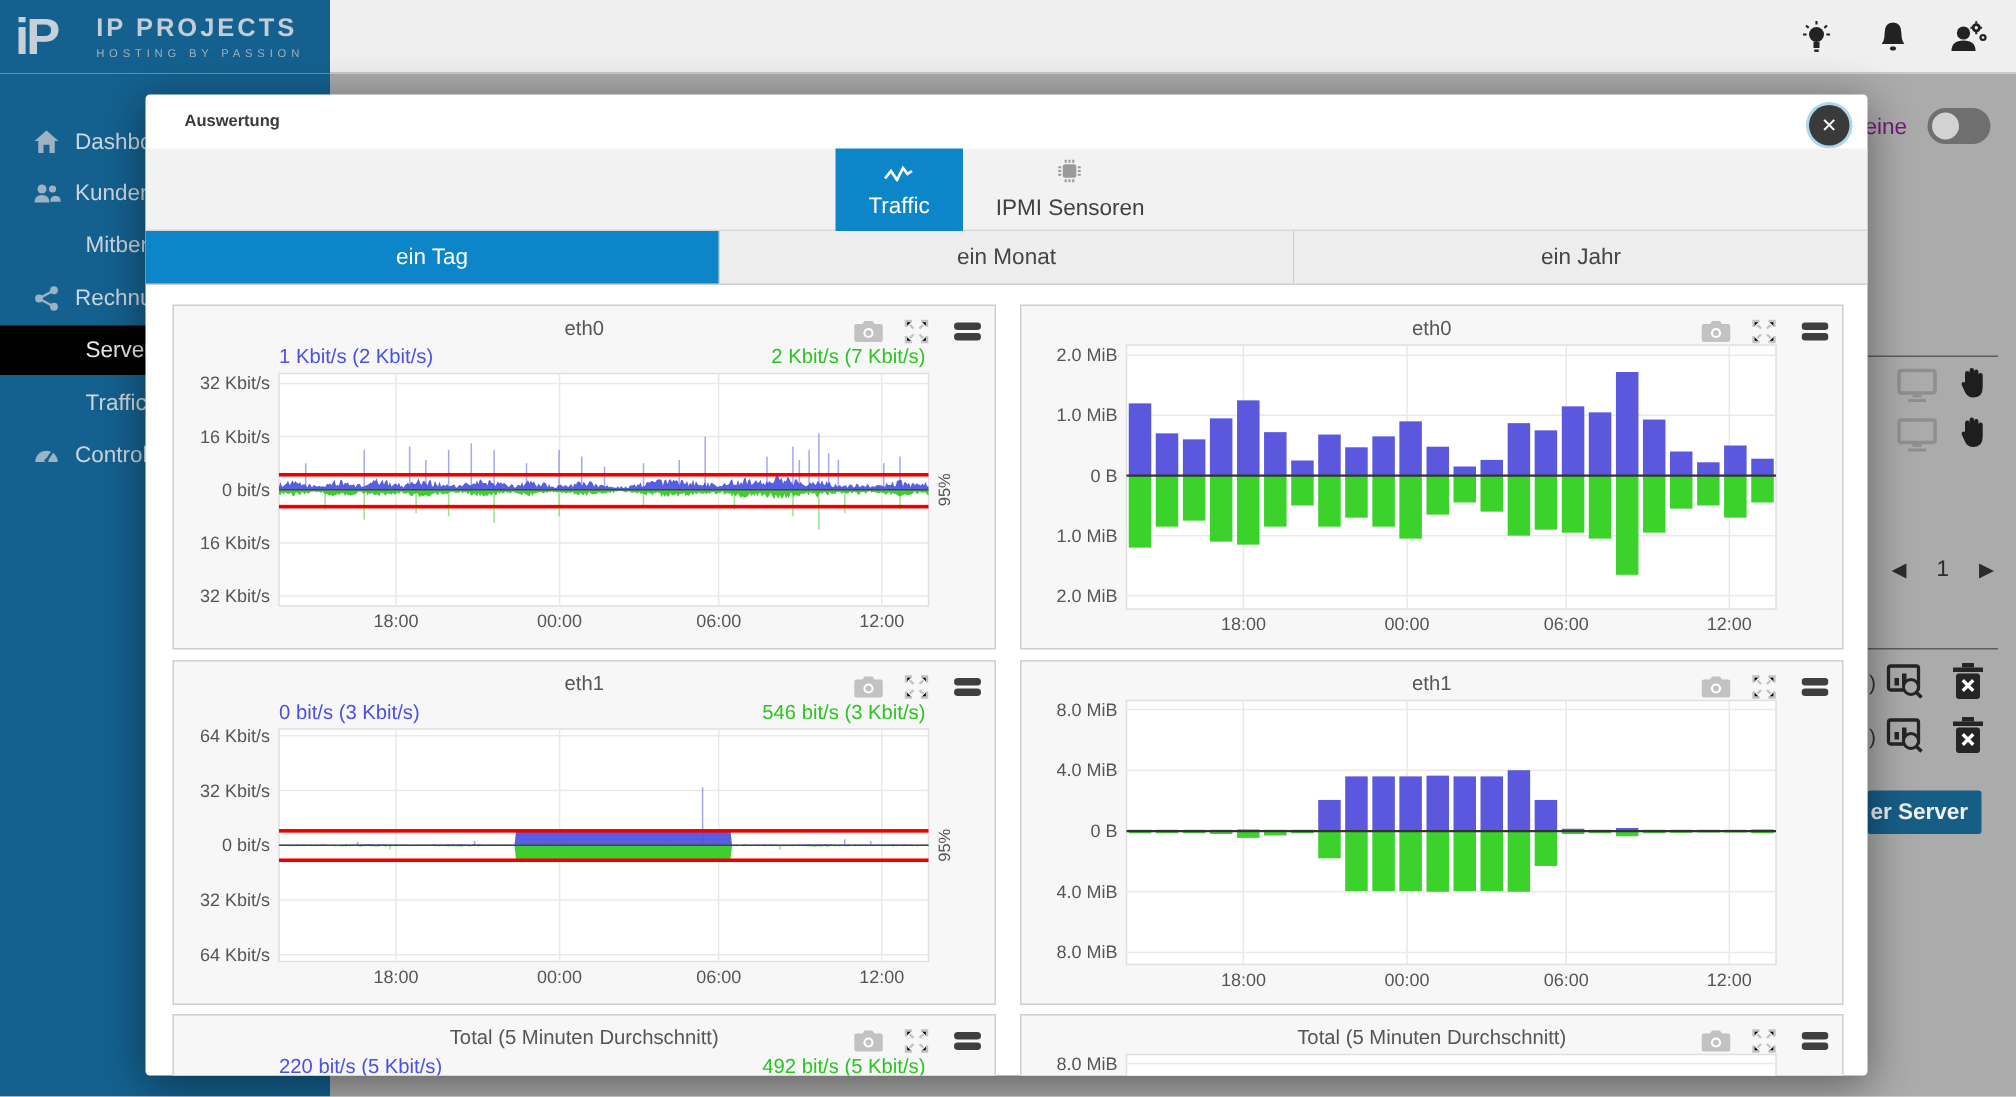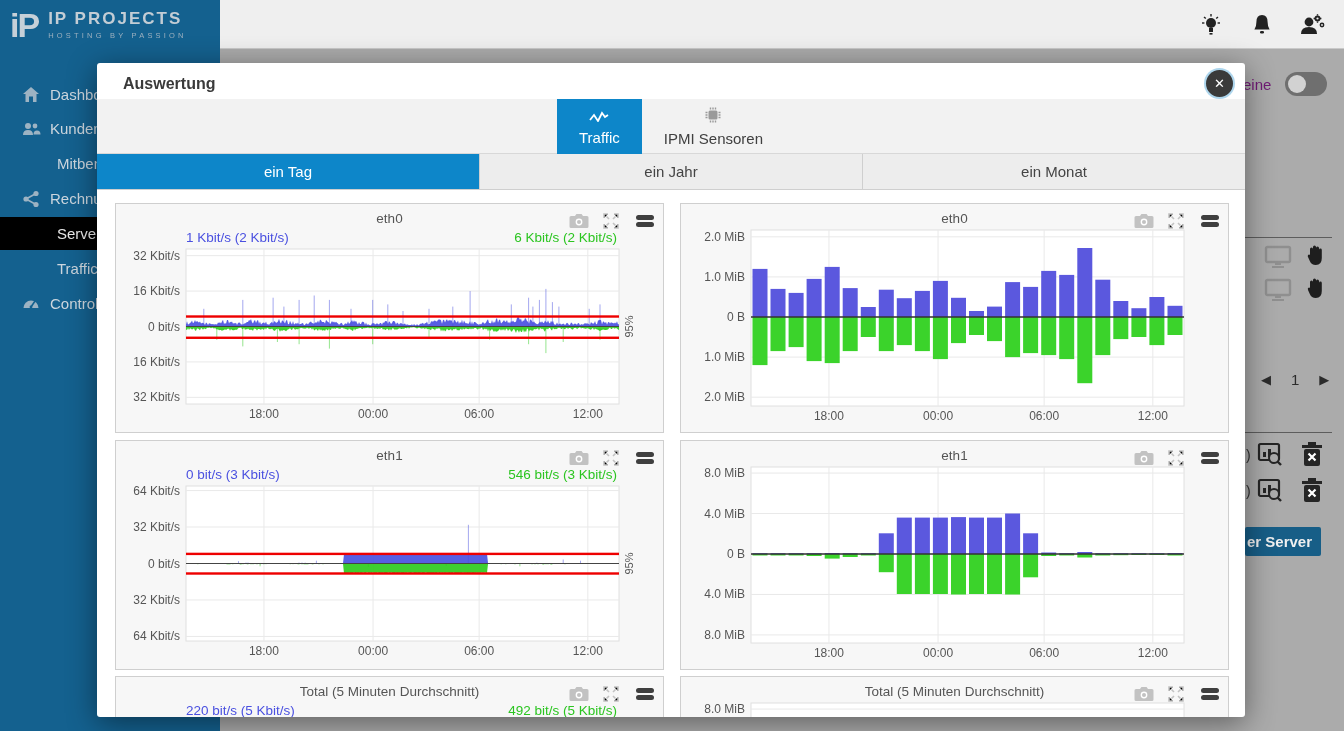--- a/index.html
+++ b/index.html
@@ -4,21 +4,21 @@
 <style>
   * { margin:0; padding:0; box-sizing:border-box; }
   html,body { width:1344px; height:731px; overflow:hidden; }
   body { font-family:"Liberation Sans","DejaVu Sans",sans-serif; background:#ababab; }
   .screen { position:relative; width:1344px; height:731px; }
 
   
   .top-header { position:absolute; left:0; top:0; width:1344px; height:49px; background:#efefef; border-bottom:1px solid #c9c9c9; z-index:3; }
   .logo-block { position:absolute; left:0; top:0; width:220px; height:49px; background:#14618f; display:flex; align-items:center; padding-left:10px; }
   .logo-mark { font-weight:800; font-size:34px; color:#c6d0d8; letter-spacing:-2px; line-height:1; }
-  .logo-texts { margin-left:10px; }
+  .logo-texts { margin-left:26px; }
   .logo-name { color:#c3cdd5; font-weight:700; font-size:17px; letter-spacing:2px; }
   .logo-tag { color:#9db1bf; font-size:7.5px; letter-spacing:3.2px; margin-top:2px; }
   .header-title { position:absolute; left:233px; top:16px; font-size:15px; font-weight:700; color:#333; }
   .hicon { position:absolute; top:12px; width:26px; height:26px; display:flex; align-items:center; justify-content:center; cursor:pointer; }
 
   
   .sidebar { position:absolute; left:0; top:49px; width:220px; height:682px; background:#14618f; z-index:1; }
   .side-item { position:absolute; left:0; width:220px; height:33px; display:flex; align-items:center; color:#ccd6de; font-size:15px; cursor:pointer; }
   .side-item .sicon { position:absolute; left:22px; width:18px; height:18px; color:#9db3c3; }
   .side-item .slabel { position:absolute; left:50px; white-space:nowrap; }
@@ -32,21 +32,21 @@
   .toggle-pill { width:42px; height:24px; background:#6f6f6f; border-radius:12px; position:relative; cursor:pointer; }
   .toggle-knob { position:absolute; left:3px; top:3px; width:18px; height:18px; background:#d2d2d2; border-radius:50%; }
   .hline { height:0; border-top:1px solid #5d5d5d; }
   .pager { display:flex; align-items:center; gap:20px; color:#2b2b2b; font-size:15px; }
   .pager .arr { font-size:13px; cursor:pointer; }
   .bg-btn { background:#175e87; color:#f0f0f0; font-weight:700; font-size:15px; display:flex; align-items:center; padding-left:2px; border-radius:2px; cursor:pointer; white-space:nowrap; overflow:hidden; }
   .row-paren { font-size:14px; color:#333; }
 
   
   .modal { position:absolute; left:97px; top:63px; width:1148px; height:654px; background:#fff; z-index:4; border-radius:3px; box-shadow:0 6px 30px rgba(0,0,0,.45); overflow:hidden; }
-  .modal-title { position:absolute; left:26px; top:12px; font-size:16px; font-weight:700; color:#3a3a3a; }
+  .modal-title { position:absolute; left:26px; top:12px; font-size:11px; font-weight:700; color:#3a3a3a; }
   .modal-close { position:absolute; right:12px; top:7px; width:27px; height:27px; background:#3a3a3a; border-radius:50%; color:#fff; display:flex; align-items:center; justify-content:center; font-size:13px; font-weight:700; cursor:pointer; box-shadow:0 0 0 2px rgba(23,137,203,.35); }
   .tabbar { position:absolute; left:0; top:36px; width:1148px; height:55px; background:#f2f2f2; border-bottom:1px solid #d8d8d8; display:flex; justify-content:center; }
   .tab { height:55px; display:flex; flex-direction:column; align-items:center; justify-content:center; gap:4px; font-size:15px; cursor:pointer; padding:0 22px; color:#404040; }
   .tab.active { background:#0d86c9; color:#fff; }
   .subtabs { position:absolute; left:0; top:91px; width:1148px; height:36px; display:flex; }
   .subtab { flex:1; display:flex; align-items:center; justify-content:center; font-size:15px; color:#444; background:#ededed; border-right:1px solid #cfcfcf; border-bottom:1px solid #cfcfcf; cursor:pointer; }
   .subtab:last-child { border-right:none; }
   .subtab.active { background:#0d86c9; color:#fff; }
 
   
@@ -272,22 +272,22 @@
                 <path d="M13.5 10.5 h2"></path>
               </g>
             </svg>
         </span>
         <span>IPMI Sensoren</span>
       </div>
     </div>
 
     <div class="subtabs">
       <div class="subtab active">ein Tag</div>
+      <div class="subtab">ein Monat</div>
       <div class="subtab">ein Jahr</div>
-      <div class="subtab">ein Monat</div>
     </div>
 
     <div class="panel" style="left:18px; top:140px;">
       <div class="panel-title">eth0</div>
       <div class="ptool" style="right:74px">
           <svg width="20" height="16" viewBox="0 0 20 16">
             <path d="M6 3 l1.4-2 h5.2 L14 3 h4 a1.5 1.5 0 0 1 1.5 1.5 v9 A1.5 1.5 0 0 1 18 15 H2 A1.5 1.5 0 0 1 .5 13.5 v-9 A1.5 1.5 0 0 1 2 3 Z" fill="#c2c2c2"></path>
             <circle cx="10" cy="9" r="3.4" fill="#fff"></circle>
             <circle cx="10" cy="9" r="2" fill="#c2c2c2"></circle>
           </svg>
@@ -303,21 +303,21 @@
             </g>
           </svg>
         </div>
       <div class="ptool" style="right:8px">
           <svg width="18" height="14" viewBox="0 0 18 14">
             <rect x="0" y="1" width="18" height="5" rx="2.5" fill="#3f3f3f"></rect>
             <rect x="0" y="8" width="18" height="5" rx="2.5" fill="#3f3f3f"></rect>
           </svg>
         </div>
       <div class="legend-in">1 Kbit/s (2 Kbit/s)</div>
-      <div class="legend-out">6 Kbit/s (2 Kbit/s)</div>
+      <div class="legend-out">2 Kbit/s (7 Kbit/s)</div>
       <div class="chart-svg"><svg width="549" height="230" viewBox="0 0 549 230">
             <rect x="70" y="45" width="433" height="155" fill="#ffffff" stroke="#e0e0e0" stroke-width="1"></rect>
             <line x1="147.94" y1="45" x2="147.94" y2="200" stroke="#e9e9e9" stroke-width="1"></line>
             <text x="147.94" y="214" text-anchor="middle" font-size="12" fill="#555" font-family="Liberation Sans, DejaVu Sans, sans-serif">18:00</text>
             <line x1="257.05600000000004" y1="45" x2="257.05600000000004" y2="200" stroke="#e9e9e9" stroke-width="1"></line>
             <text x="257.05600000000004" y="214" text-anchor="middle" font-size="12" fill="#555" font-family="Liberation Sans, DejaVu Sans, sans-serif">00:00</text>
             <line x1="363.141" y1="45" x2="363.141" y2="200" stroke="#e9e9e9" stroke-width="1"></line>
             <text x="363.141" y="214" text-anchor="middle" font-size="12" fill="#555" font-family="Liberation Sans, DejaVu Sans, sans-serif">06:00</text>
             <line x1="471.824" y1="45" x2="471.824" y2="200" stroke="#e9e9e9" stroke-width="1"></line>
             <text x="471.824" y="214" text-anchor="middle" font-size="12" fill="#555" font-family="Liberation Sans, DejaVu Sans, sans-serif">12:00</text>

